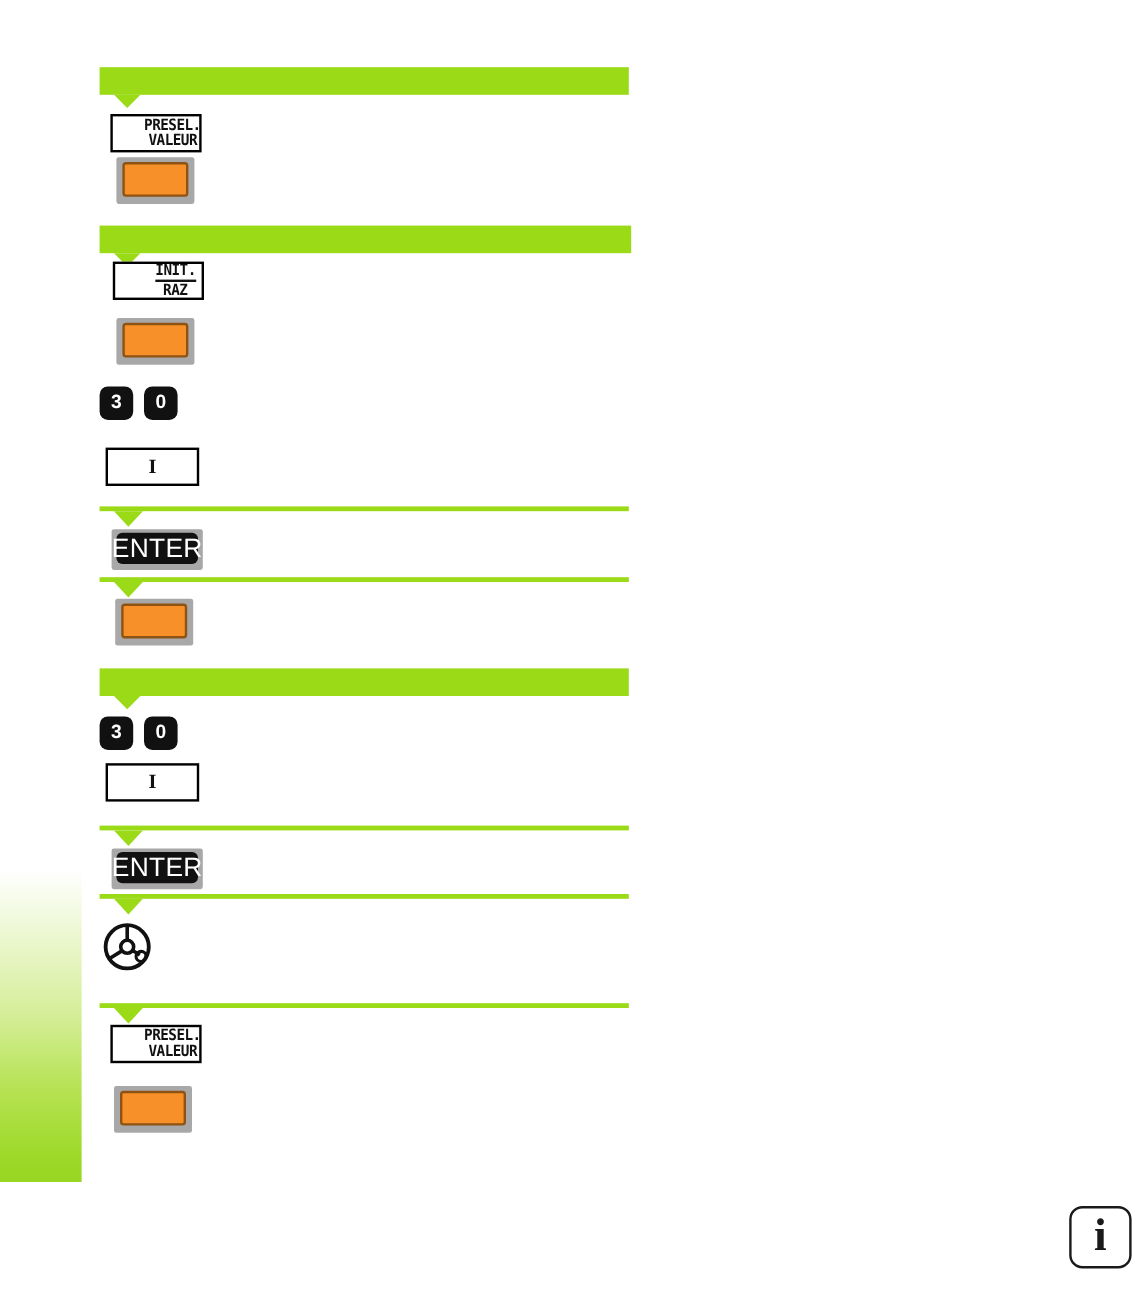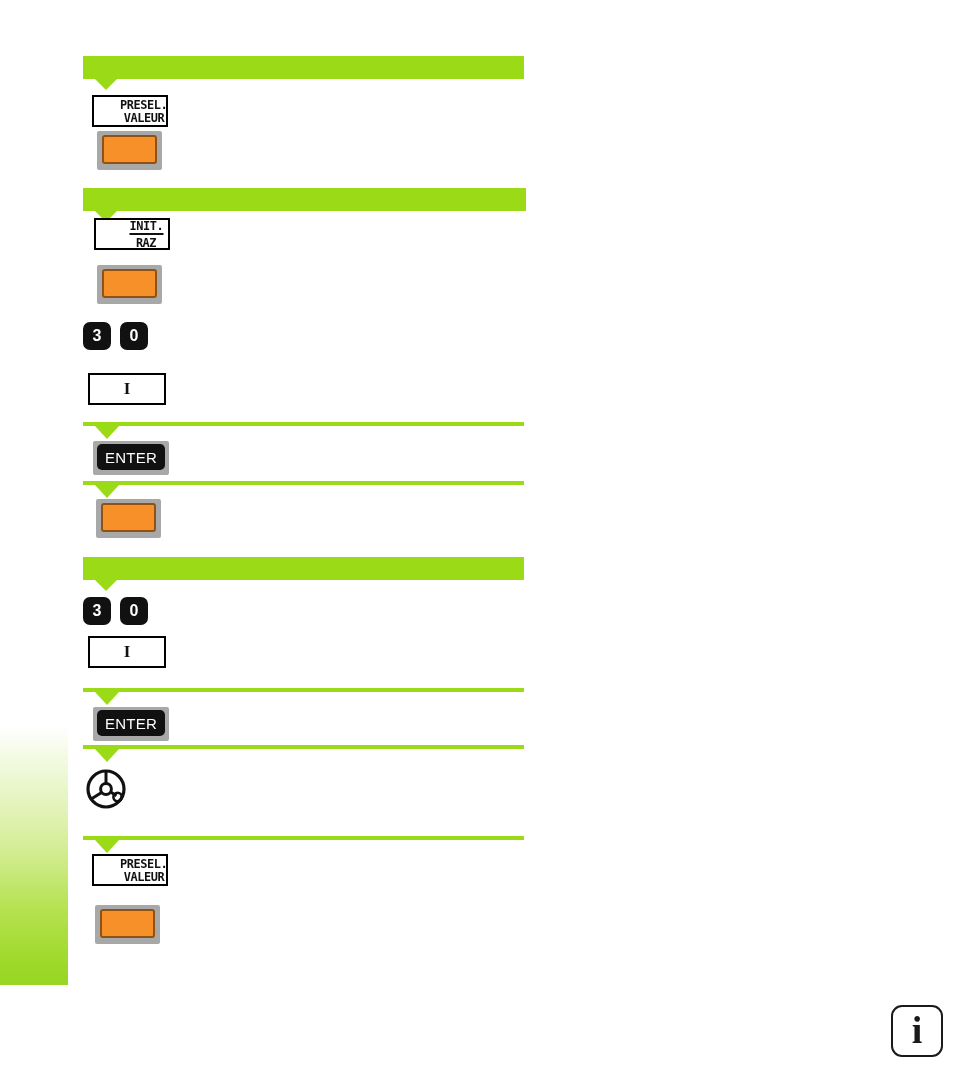--- a/index.html
+++ b/index.html
@@ -129,21 +129,21 @@
   .darkkey .cap {
     width: 100%;
     height: 100%;
     background: #111111;
     border-radius: 5px;
     display: flex;
     align-items: center;
     justify-content: center;
     color: #ffffff;
     font-family: "Liberation Sans", sans-serif;
-    font-size: 15px;
+    font-size: 22px;
     letter-spacing: 0.2px;
   }
 
   
   .numkey {
     position: absolute;
     width: 28px;
     height: 28px;
     background: #111111;
     border-radius: 7px;

